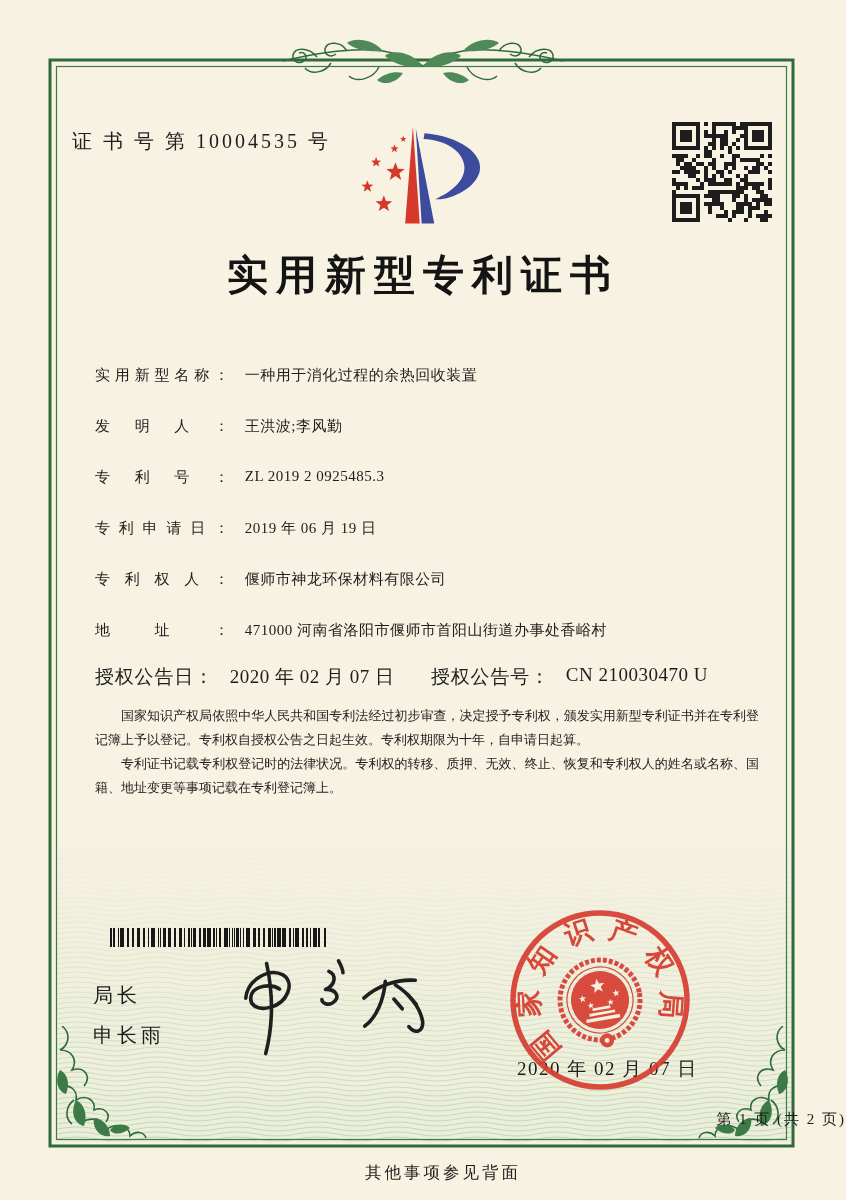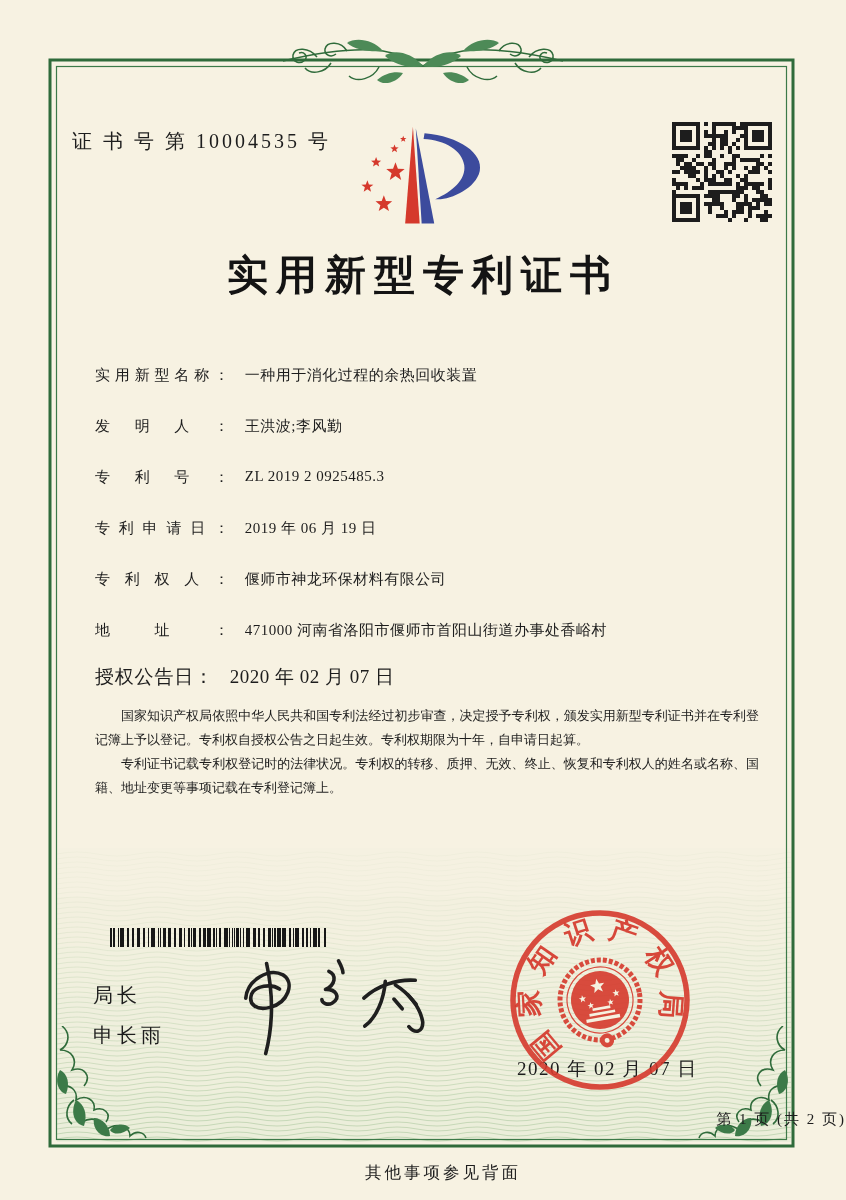--- a/index.html
+++ b/index.html
@@ -520,20 +520,24 @@
       <span class="flabel">地址：</span>
       <span class="fvalue">471000 河南省洛阳市偃师市首阳山街道办事处香峪村</span>
     </div>
   </div>
 
   <div class="abs grant-row">
     <span>
       <span class="glabel">授权公告日：</span>
       <span class="fvalue">2020 年 02 月 07 日</span>
     </span>
+    <span class="grant-pair2">
+      <span class="glabel">授权公告号：</span>
+      <span class="fvalue">CN 210030470 U</span>
+    </span>
   </div>
 
   <div class="abs body-text">
     <p>国家知识产权局依照中华人民共和国专利法经过初步审查，决定授予专利权，颁发实用新型专利证书并在专利登记簿上予以登记。专利权自授权公告之日起生效。专利权期限为十年，自申请日起算。</p>
     <p>专利证书记载专利权登记时的法律状况。专利权的转移、质押、无效、终止、恢复和专利权人的姓名或名称、国籍、地址变更等事项记载在专利登记簿上。</p>
   </div>
 
   <svg id="barcode" class="abs" style="left:110px;top:928px;" width="218" height="19" viewBox="0 0 218 19">
       <rect x="0" y="0" width="2" height="19" fill="#171717"></rect>
       <rect x="3" y="0" width="2" height="19" fill="#171717"></rect>

